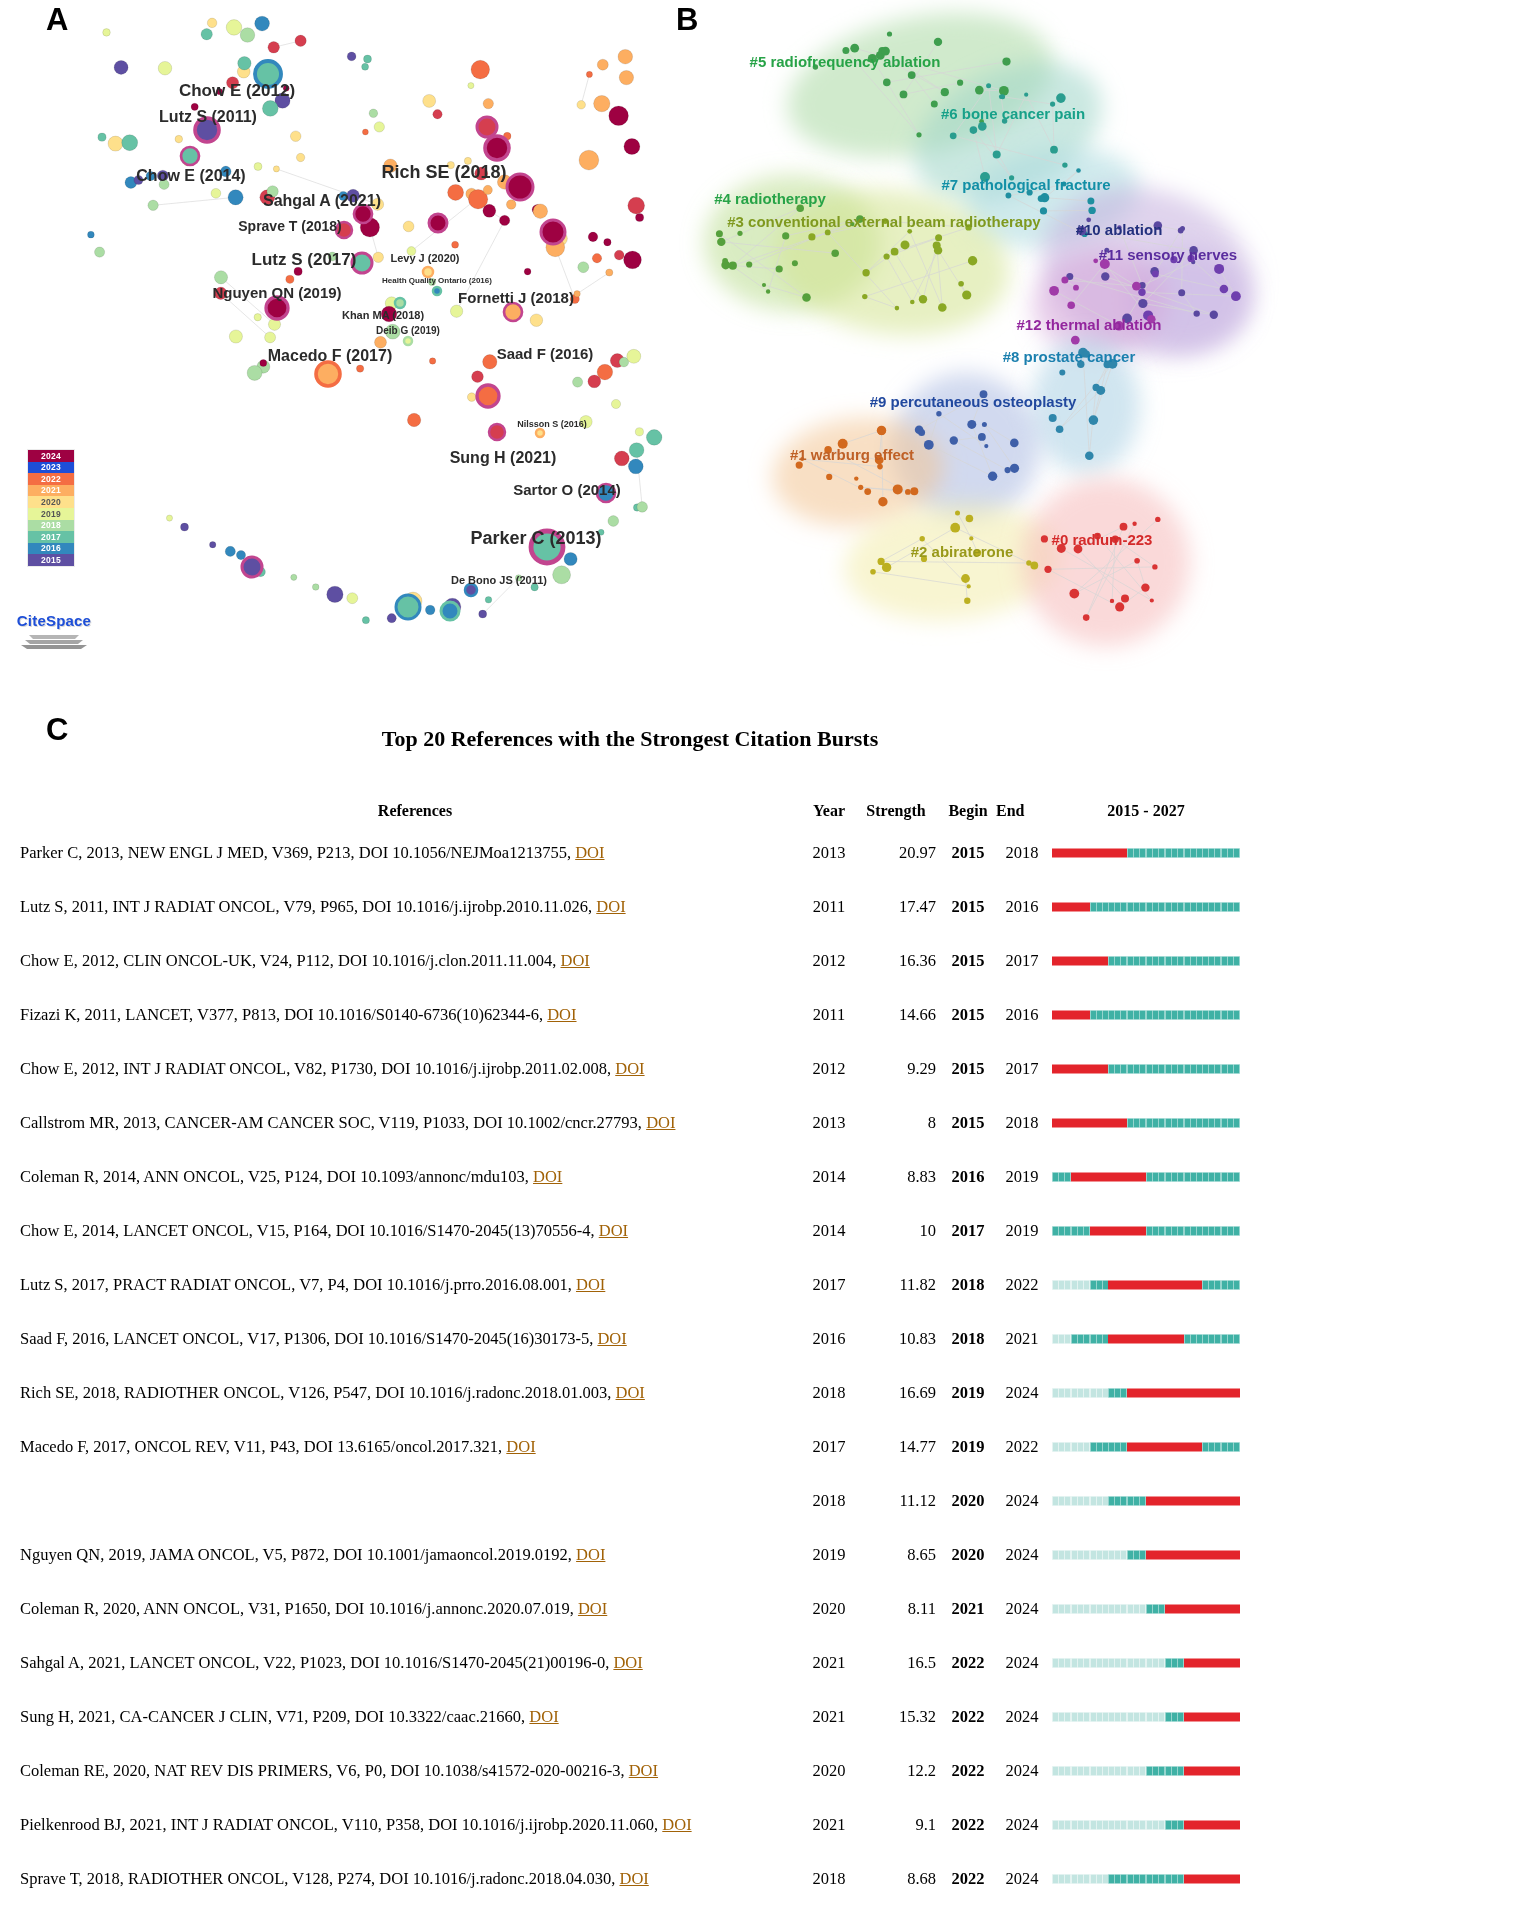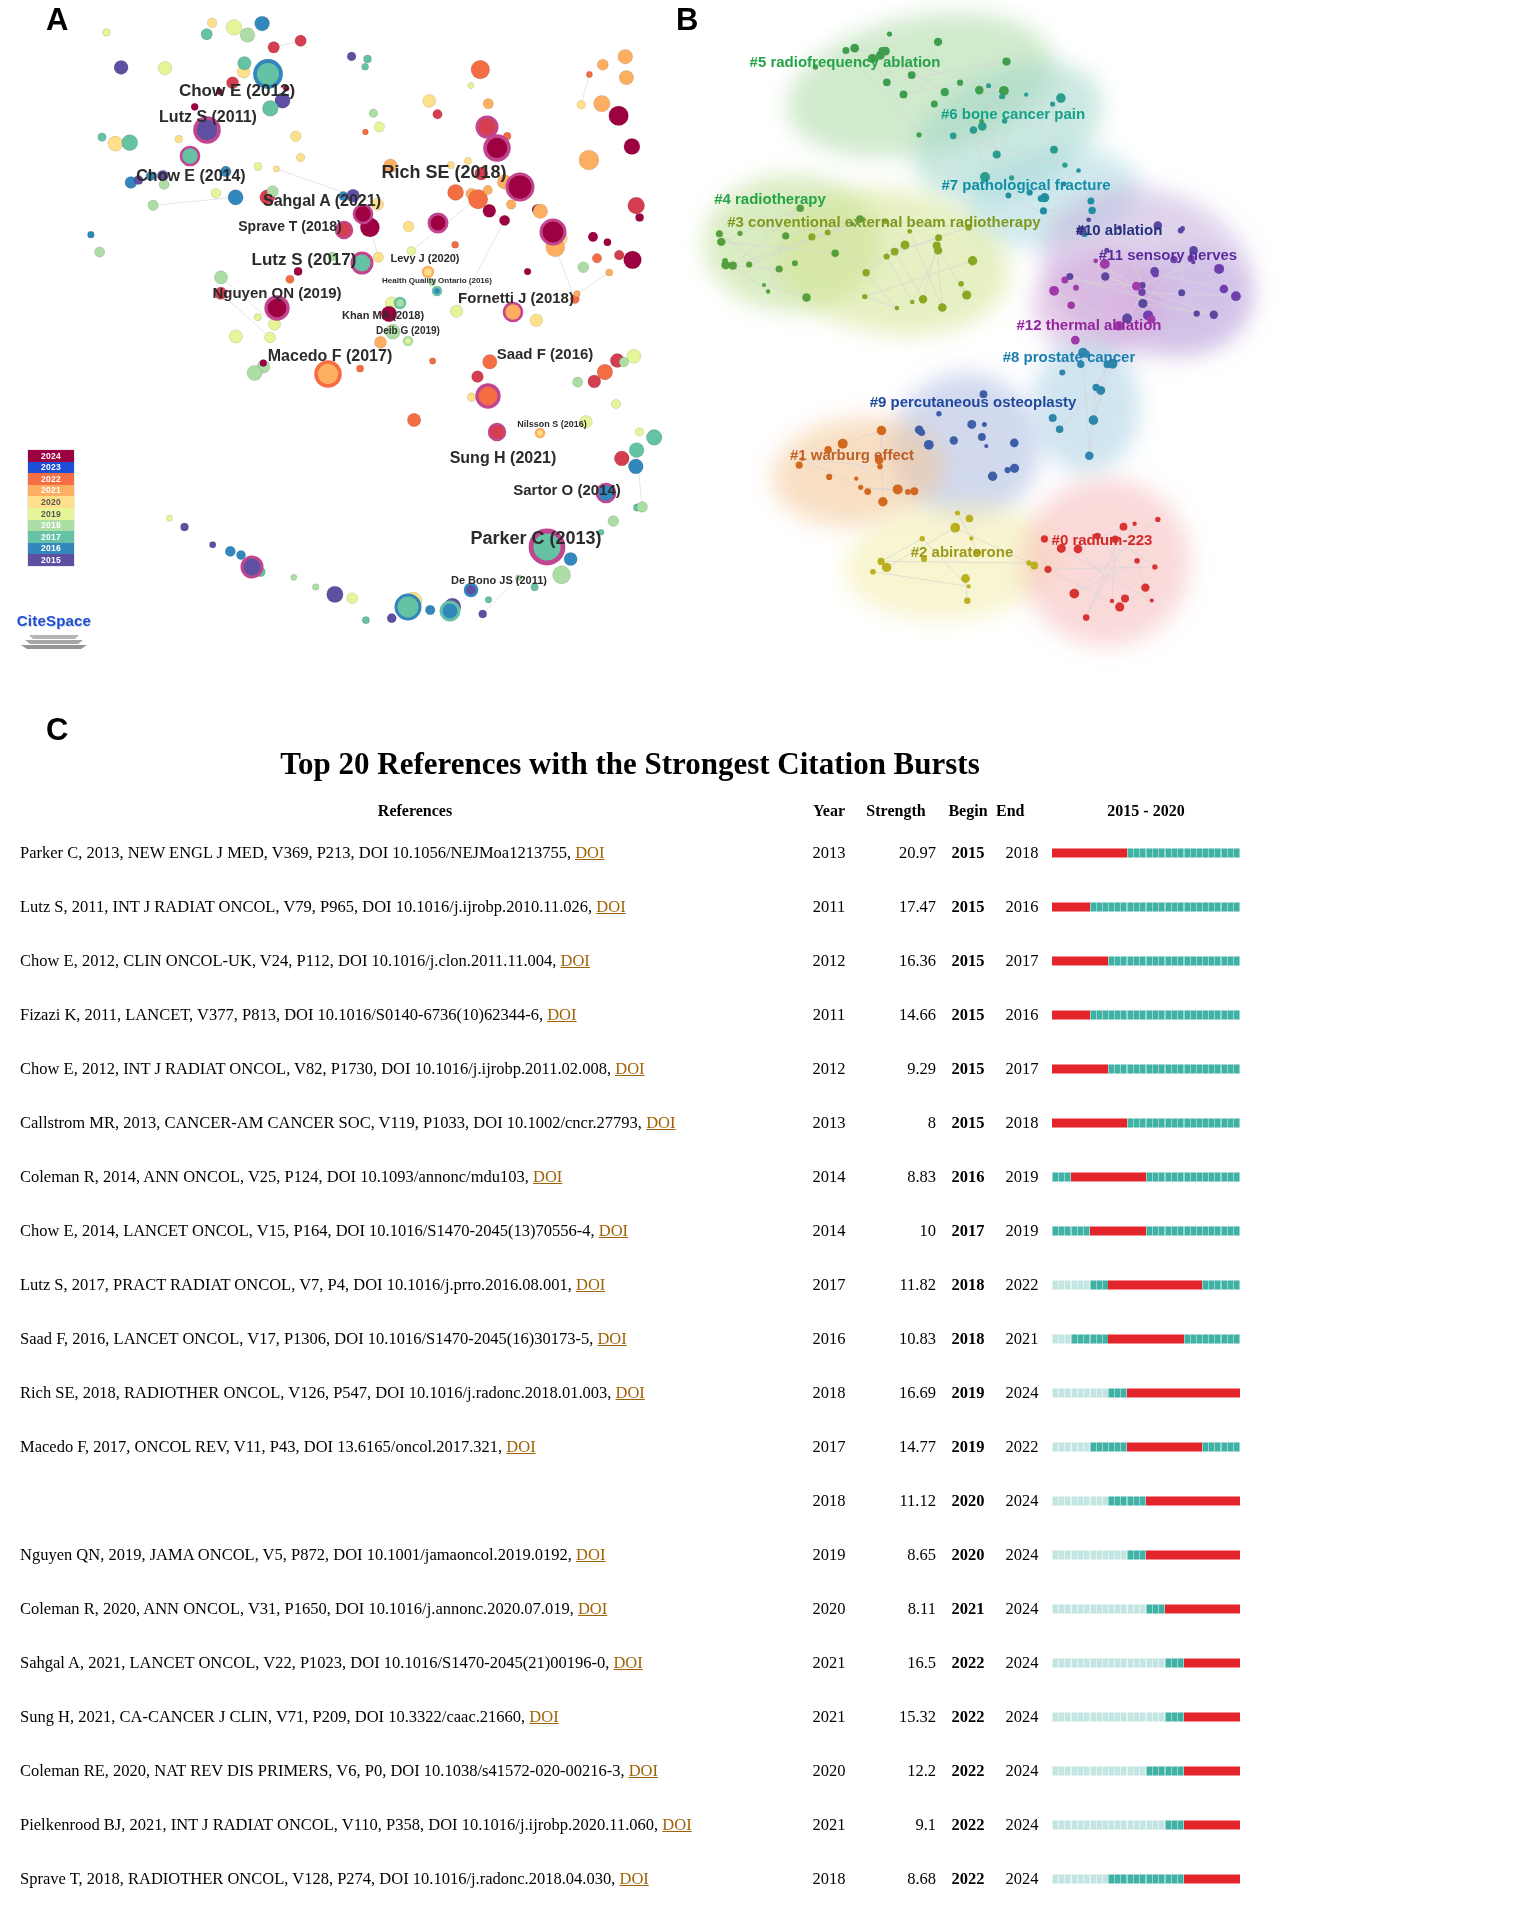--- a/index.html
+++ b/index.html
@@ -15,22 +15,22 @@
   .legend-row{width:46px;height:11.6px;display:flex;align-items:center;justify-content:center;
     font-size:8.5px;font-weight:bold;line-height:1;letter-spacing:.3px}
 
   
   .citespace-logo{position:absolute;left:12px;top:612px;width:84px;text-align:center}
   .cs-text{font-size:15px;font-weight:bold;color:#1d4ed8;text-shadow:1px 1px 0 #d7d7d7;letter-spacing:.2px}
   .cs-icon{margin-top:2px}
 
   
   .burst-section{position:absolute;left:0;top:726px;width:1535px;height:1184px}
-  .burst-title{font-family:"Liberation Serif",serif;font-size:31px;font-weight:bold;color:#000;
-    width:1260px;text-align:center;margin-top:20px;white-space:nowrap}
+  .burst-title{font-family:"Liberation Serif",serif;font-size:22px;font-weight:bold;color:#000;
+    width:1260px;text-align:center;margin-top:0;white-space:nowrap}
   .thead{position:absolute;top:76px;left:0;width:1300px;height:24px}
   .h{position:absolute;font-family:"Liberation Serif",serif;font-weight:bold;font-size:16px;color:#000;white-space:nowrap}
   .h-ref{left:20px;width:790px;text-align:center}
   .h-year{left:800px;width:58px;text-align:center}
   .h-strength{left:856px;width:80px;text-align:center}
   .h-begin{left:940px;width:56px;text-align:center}
   .h-end{left:996px;width:52px;text-align:left}
   .h-range{left:1052px;width:188px;text-align:center}
   #tableRows{position:absolute;top:100px;left:0;width:1300px}
   .trow{position:relative;height:54px}
@@ -681,21 +681,21 @@
     </svg>
 
   <div class="burst-section">
     <h2 class="burst-title">Top 20 References with the Strongest Citation Bursts</h2>
     <div class="thead">
       <span class="h h-ref">References</span>
       <span class="h h-year">Year</span>
       <span class="h h-strength">Strength</span>
       <span class="h h-begin">Begin</span>
       <span class="h h-end">End</span>
-      <span class="h h-range">2015 - 2020</span>
+      <span class="h h-range">2015 - 2027</span>
     </div>
     <div id="tableRows">
         <div class="trow">
           <div class="cell c-ref"><span>Parker C, 2013, NEW ENGL J MED, V369, P213, DOI 10.1056/NEJMoa1213755, </span><a href="#" class="doi">DOI</a></div>
           <div class="cell c-year">2013</div>
           <div class="cell c-strength">20.97</div>
           <div class="cell c-begin">2015</div>
           <div class="cell c-end">2018</div>
           <div class="cell c-bar">
             <span class="seg burst"></span>

